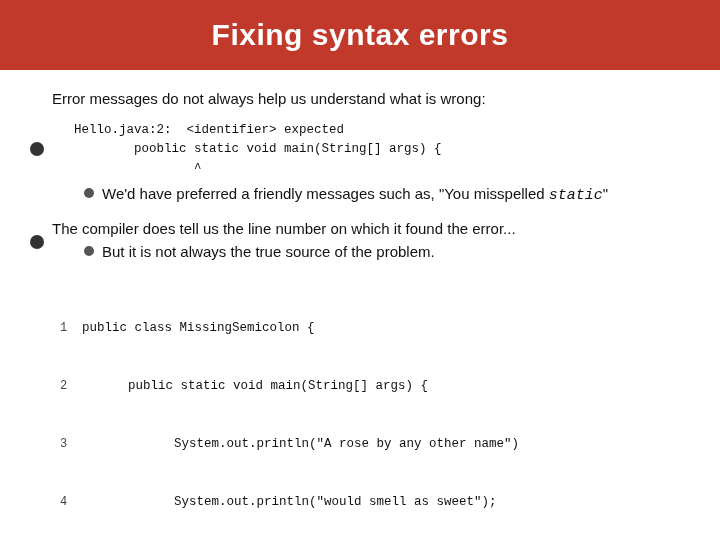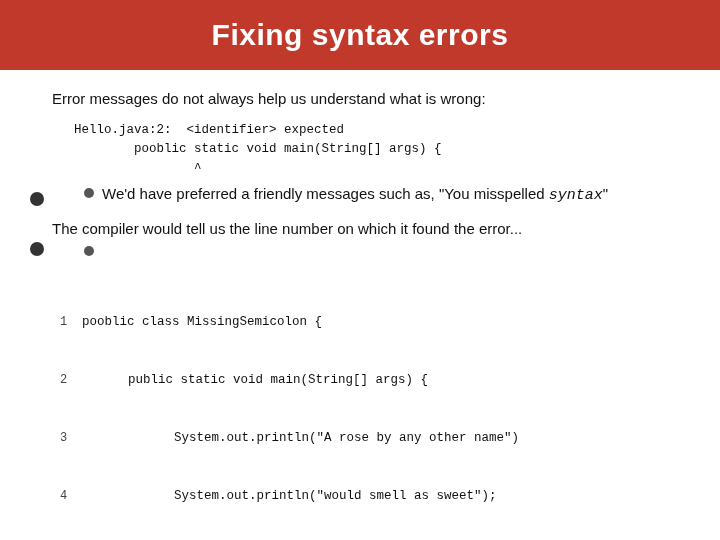--- a/index.html
+++ b/index.html
@@ -33,21 +33,21 @@
     .content {
       flex: 1;
       padding: 18px 30px 10px 30px;
       display: flex;
       flex-direction: column;
       gap: 8px;
     }
 
     .bullet-item {
       display: flex;
-      align-items: flex-end;
+      align-items: center;
       gap: 8px;
       margin-bottom: 4px;
     }
 
     .bullet-dot {
       width: 14px;
       height: 14px;
       background: #333;
       border-radius: 50%;
       margin-top: 4px;
@@ -115,38 +115,39 @@
       <div class="bullet-dot"></div>
       <div>
         <span class="bullet-text">Error messages do not always help us understand what is wrong:</span>
         <div class="code-block">Hello.java:2:  &lt;identifier&gt; expected
         pooblic static void main(String[] args) {
                 ^
 </div>
         <div class="sub-bullet">
           <div class="bullet-dot small"></div>
           <span class="bullet-text">
-            <span>We'd have preferred a friendly messages such as, "You misspelled </span><span class="code-inline italic">syntax</span><span>"</span>
+            <span>We'd have preferred a friendly messages such as, "You misspelled </span><span class="code-inline italic">static</span><span>"</span>
           </span>
         </div>
       </div>
     </div>
 
     <div class="bullet-item">
       <div class="bullet-dot"></div>
       <div>
-        <span class="bullet-text">The compiler would tell us the line number on which it found the error...</span>
+        <span class="bullet-text">The compiler does tell us the line number on which it found the error...</span>
         <div class="sub-bullet">
           <div class="bullet-dot small"></div>
+          <span class="bullet-text">But it is not always the true source of the problem.</span>
         </div>
       </div>
     </div>
 
     <div class="code-block" style="margin-left:30px; margin-top:6px;">
-      <div><span class="line-num">1</span><span>pooblic class MissingSemicolon {</span></div>
+      <div><span class="line-num">1</span><span>public class MissingSemicolon {</span></div>
       <div><span class="line-num">2</span><span style="margin-left:16px;">    public static void main(String[] args) {</span></div>
       <div><span class="line-num">3</span><span style="margin-left:32px;">        System.out.println("A rose by any other name")</span></div>
       <div><span class="line-num">4</span><span style="margin-left:32px;">        System.out.println("would smell as sweet");</span></div>
       
       
     </div>
 
   </div>
 
 </div>

